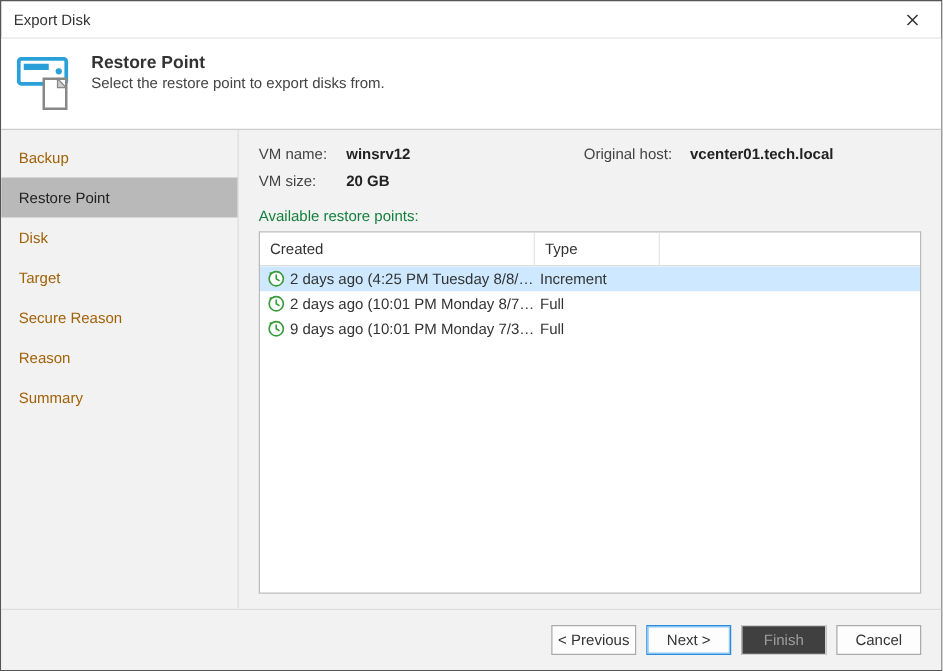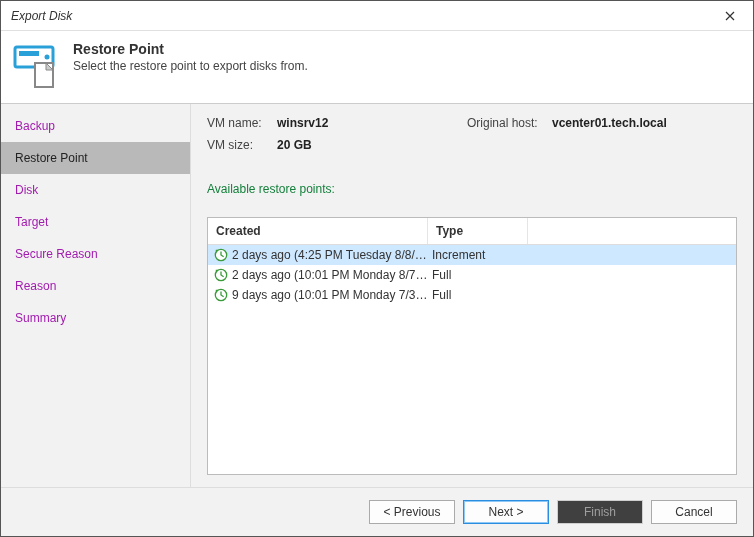--- a/index.html
+++ b/index.html
@@ -1,53 +1,53 @@
 <!DOCTYPE html>
 <html><head>
   <meta charset="utf-8">
   <style>
     * { box-sizing: border-box; margin: 0; padding: 0; font-family: "Segoe UI", Tahoma, sans-serif; font-size: 12px; }
     html, body { width: 754px; height: 537px; background: #fff; }
     .window { width: 754px; height: 537px; border: 1px solid #555; background: #fff; display: flex; flex-direction: column; }
     .title-bar { height: 30px; display: flex; align-items: center; justify-content: space-between; padding: 0 8px 0 10px; border-bottom: 1px solid #e0e0e0; }
-    .title-bar .title { color: #333; font-style: italic; }
+    .title-bar .title { color: #333; }
     .close-icon { width: 30px; height: 30px; display: flex; align-items: center; justify-content: center; color: #333; }
     .close-icon svg { width: 10px; height: 10px; }
 
     .header { display: flex; padding: 10px 12px 14px 12px; gap: 12px; border-bottom: 1px solid #ccc; background: #fff; }
     .header .icon-wrap { width: 48px; height: 48px; position: relative; flex: 0 0 auto; }
     .header h1 { font-size: 14px; font-weight: 600; color: #333; margin-bottom: 2px; }
     .header p { color: #444; }
 
     .body { flex: 1; display: flex; background: #f2f2f2; min-height: 0; }
     .sidebar { width: 190px; background: #f2f2f2; border-right: 1px solid #ddd; padding-top: 6px; }
-    .side-item { padding: 9px 14px; color: #a21caf; cursor: default; }
+    .side-item { padding: 9px 14px; color: #a16207; cursor: default; }
     .side-item.active { background: #b9b9b9; color: #222; }
 
-    .main { flex: 1; padding: 12px 16px 12px 16px; display: flex; flex-direction: column; gap: 16px; }
+    .main { flex: 1; padding: 12px 16px 12px 16px; display: flex; flex-direction: column; }
     .info-rows { display: grid; grid-template-columns: 70px 190px 85px auto; row-gap: 8px; margin-bottom: 14px; }
     .info-label { color: #444; }
     .info-val { font-weight: 600; color: #222; }
     .avail-label { color: #15803d; margin-bottom: 5px; }
 
     .table { flex: 1; background: #fff; border: 1px solid #bbb; display: flex; flex-direction: column; }
-    .thead { display: flex; border-bottom: 1px solid #ddd; font-weight: bold; }
+    .thead { display: flex; border-bottom: 1px solid #ddd; }
     .th { padding: 6px 8px; color: #333; border-right: 1px solid #e5e5e5; }
     .th-created { width: 220px; }
     .th-type { width: 100px; }
     .th-rest { flex: 1; border-right: none; }
     .tbody { flex: 1; overflow: hidden; }
     .trow { display: flex; align-items: center; height: 20px; padding: 0 4px; }
     .trow.selected { background: #cde8ff; }
     .cell-icon { width: 18px; height: 16px; display: flex; align-items: center; justify-content: center; margin-right: 2px; }
     .cell-created { width: 196px; white-space: nowrap; overflow: hidden; text-overflow: ellipsis; color: #333; }
     .cell-type { color: #333; padding-left: 4px; }
 
     .footer { padding: 12px 16px; display: flex; justify-content: flex-end; gap: 8px; border-top: 1px solid #ddd; background: #f2f2f2; }
-    .btn { width: 86px; height: 24px; background: #fdfdfd; border: 1px solid #aaa; color: #333; display: flex; align-items: center; justify-content: center; cursor: default; }
+    .btn { width: 68px; height: 24px; background: #fdfdfd; border: 1px solid #aaa; color: #333; display: flex; align-items: center; justify-content: center; cursor: default; }
     .btn.primary { border: 1px solid #2a8de0; box-shadow: 0 0 0 1px #8ec8f5 inset; }
     .btn.disabled { color: #9e9e9e; border-color: #cfcfcf; background: #404040; }
   </style>
 </head>
 <body>
 
 <div class="window">
 
   <div class="title-bar">
     <span class="title">Export Disk</span>

